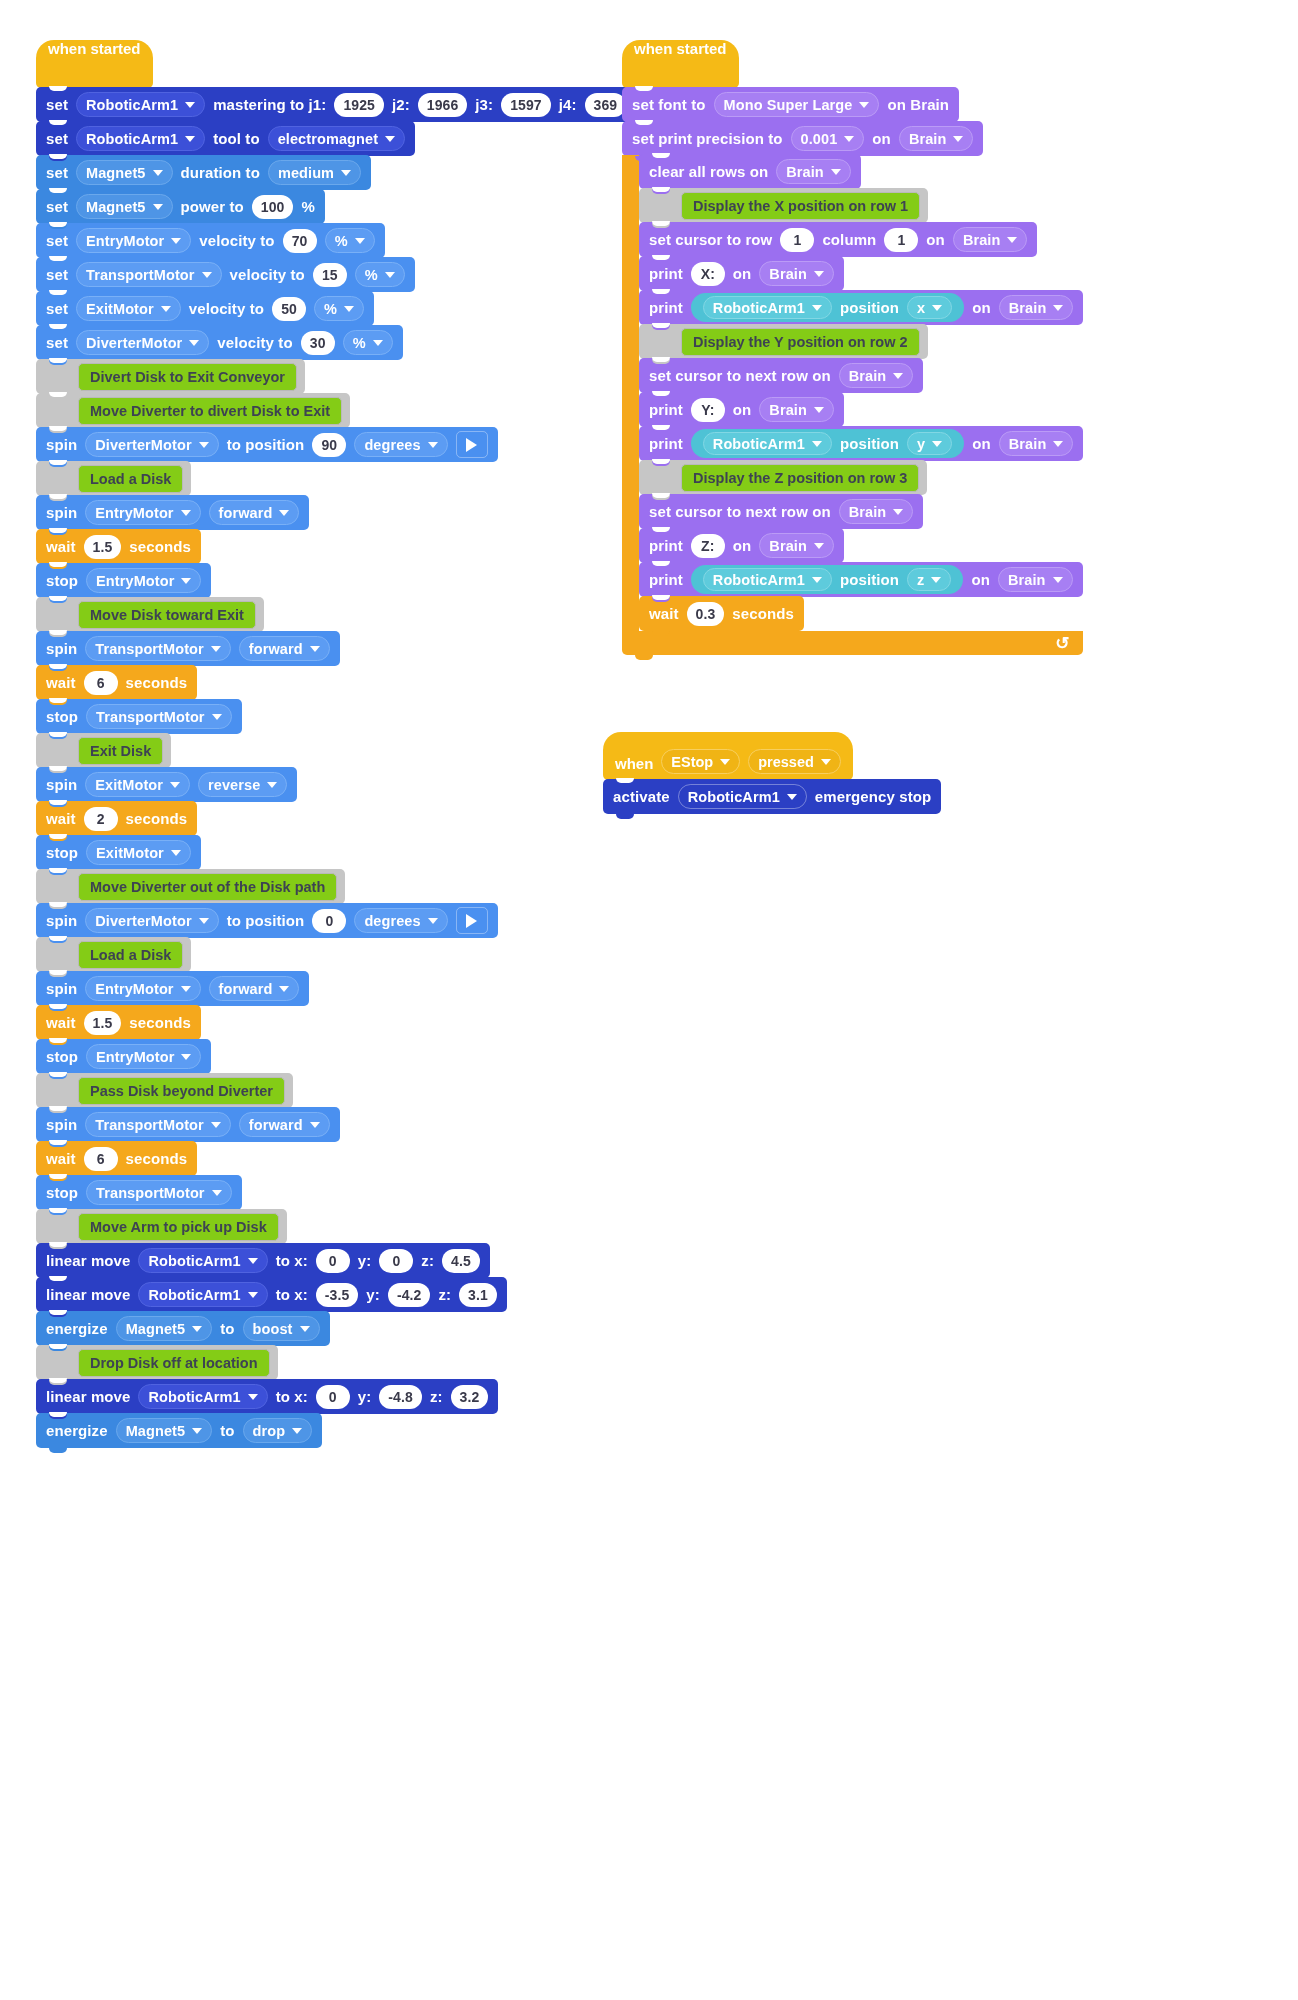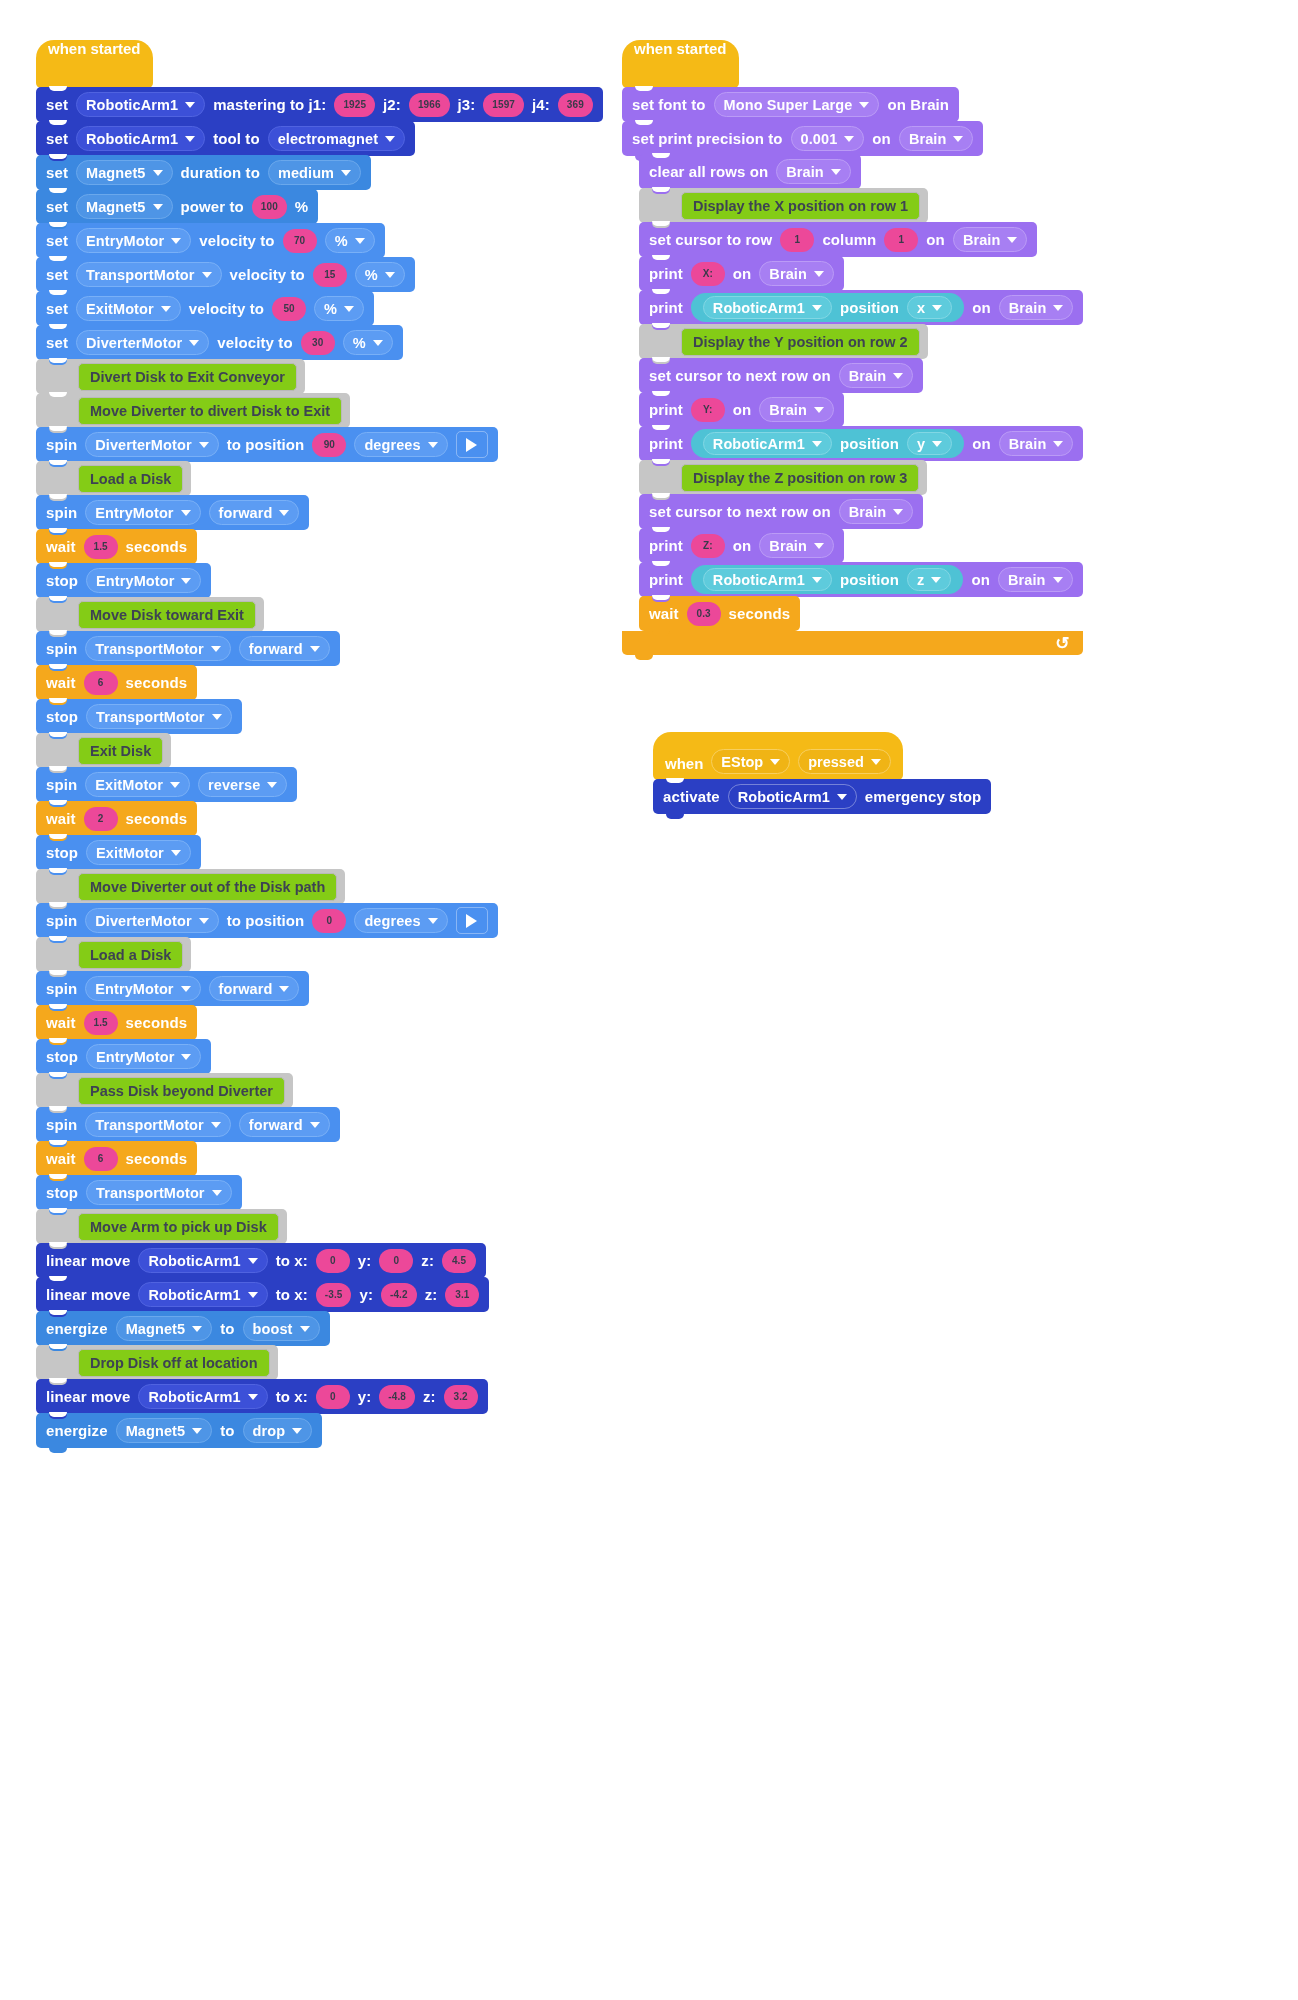--- a/index.html
+++ b/index.html
@@ -71,22 +71,22 @@
   .pill-d{                                   
     display:inline-flex;align-items:center;gap:7px;
     height:25px;padding:0 9px;border-radius:13px;
     border:1px solid rgba(255,255,255,.35);
     font-size:14.5px;font-weight:bold;color:#fff;
     box-sizing:border-box;white-space:nowrap;
   }
   .pill-n{                                   
     display:inline-flex;align-items:center;justify-content:center;
     min-width:34px;height:24px;padding:0 9px;
-    background:#ec4899;color:#3a3a4a;
-    border-radius:12px;font-size:10px;font-weight:bold;
+    background:#ffffff;color:#3a3a4a;
+    border-radius:12px;font-size:14px;font-weight:bold;
     box-sizing:border-box;white-space:nowrap;
   }
   .caret{
     width:0;height:0;flex:0 0 auto;
     border-left:5px solid transparent;border-right:5px solid transparent;
     border-top:6px solid #ffffff;
   }
   .playicon{
     display:inline-flex;align-items:center;justify-content:center;
     width:30px;height:25px;border-radius:5px;
@@ -132,21 +132,21 @@
   .cblock .c-top{
     position:relative;display:flex;align-items:center;
     height:33px;padding:0 10px;box-sizing:border-box;
     background:#f5a81c;color:#fff;font-size:15px;font-weight:bold;
     border-radius:5px 5px 0 0;min-width:345px;
   }
   .cblock .c-top::before{
     content:"";position:absolute;left:13px;top:-1px;width:18px;height:5px;
     background:#ffffff;border-radius:0 0 6px 6px;z-index:3;
   }
-  .cblock .c-body{display:flex;align-items:flex-end;}
+  .cblock .c-body{display:flex;}
   .cblock .c-spine{width:17px;background:#f5a81c;flex:0 0 17px;}
   .cblock .c-inner{padding:0;}
   .cblock .c-foot{
     position:relative;display:flex;align-items:center;justify-content:flex-end;
     height:24px;padding:0 14px;box-sizing:border-box;
     background:#f5a81c;border-radius:0 0 5px 5px;min-width:345px;
   }
   .cblock .c-foot::after{
     content:"";position:absolute;left:13px;bottom:-5px;width:18px;height:5px;
     border-radius:0 0 6px 6px;background:#f5a81c;
@@ -669,21 +669,21 @@
               <span class="lbl">seconds</span>
             </div>
           </div>
       </div>
       <div class="c-foot">
         <span class="loop-arrow">↺</span>
       </div>
     </div>
   </div>
 
-  <div class="col" style="left:653px;top:732px;">
+  <div class="col" style="left:603px;top:732px;">
     <div class="hat" style="gap:8px;align-items:flex-end;">
       <span style="margin-bottom:1px;">when</span>
       <span class="pill-d" style="margin-bottom:-1px;background:#f0b415;border-color:#f8cf5e;">
         <span>EStop</span>
         <span class="caret"></span>
       </span>
       <span class="pill-d" style="margin-bottom:-1px;background:#f0b415;border-color:#f8cf5e;">
         <span>pressed</span>
         <span class="caret"></span>
       </span>

